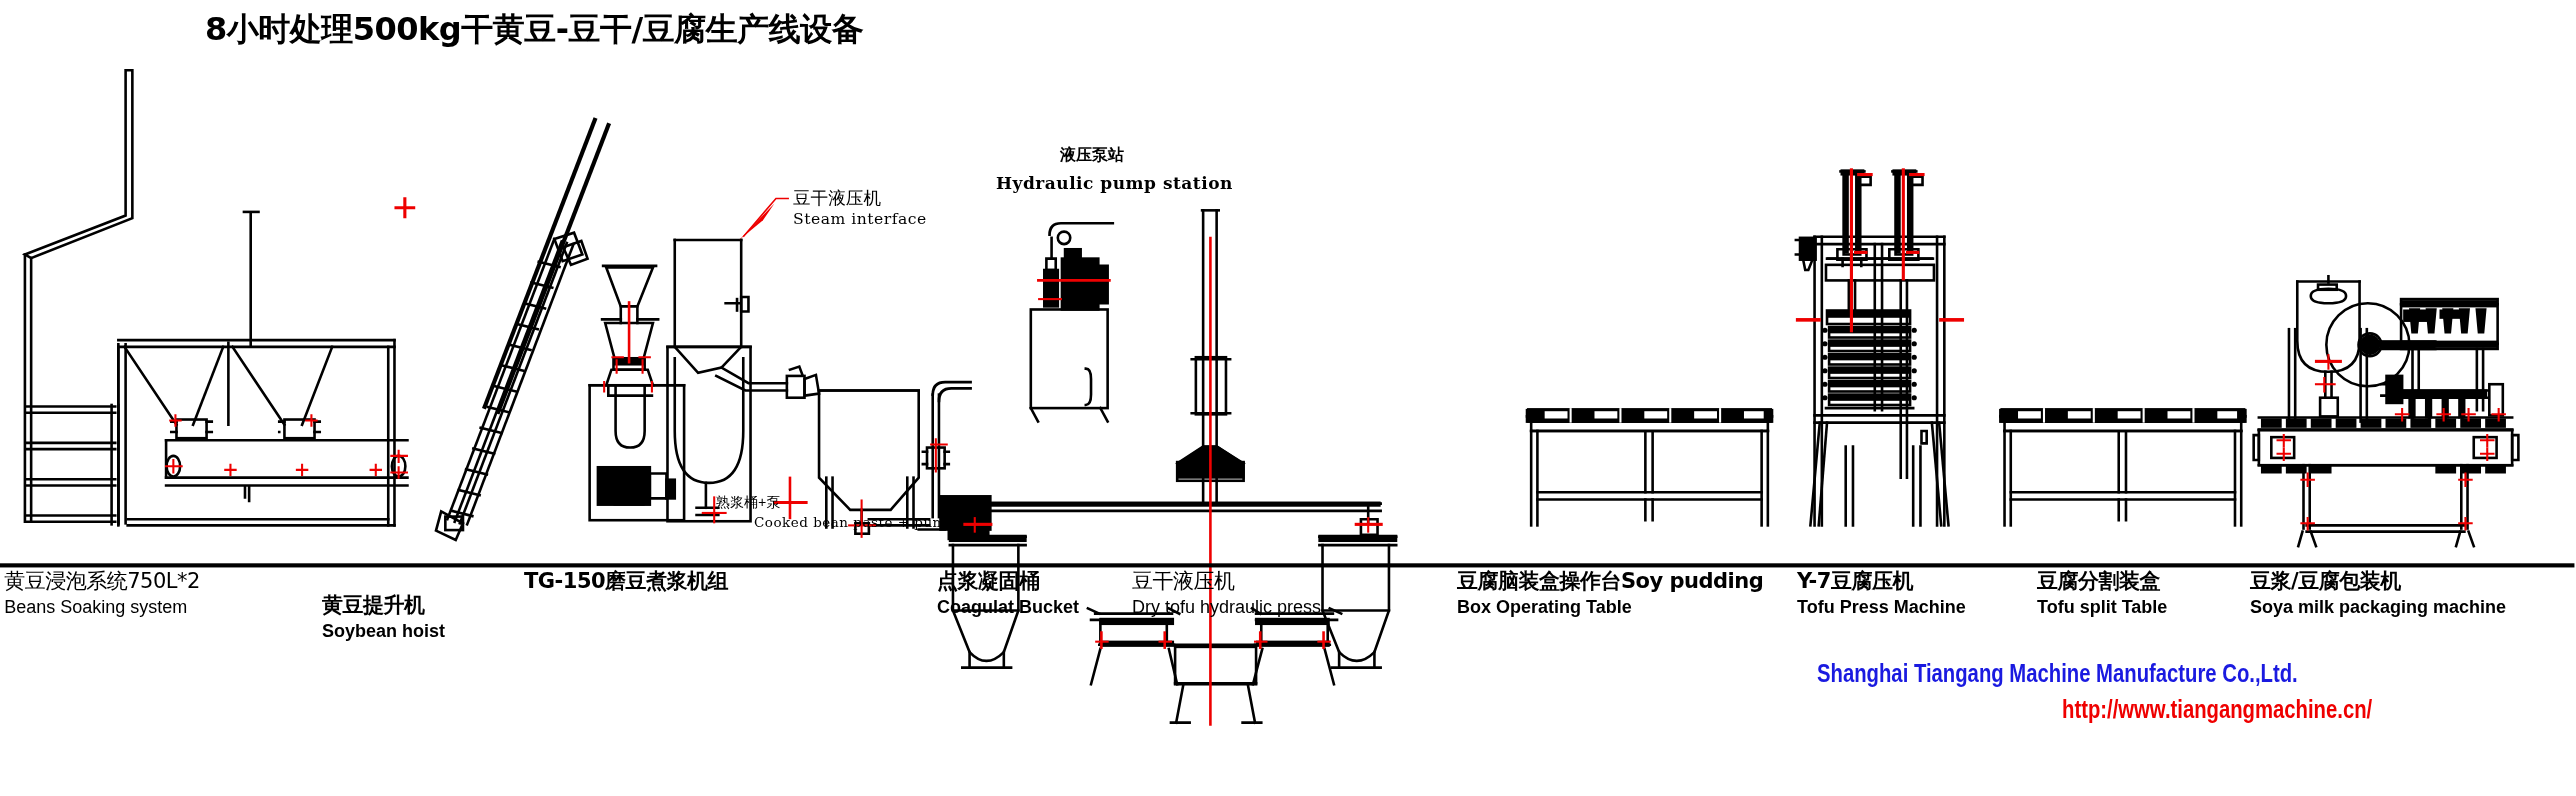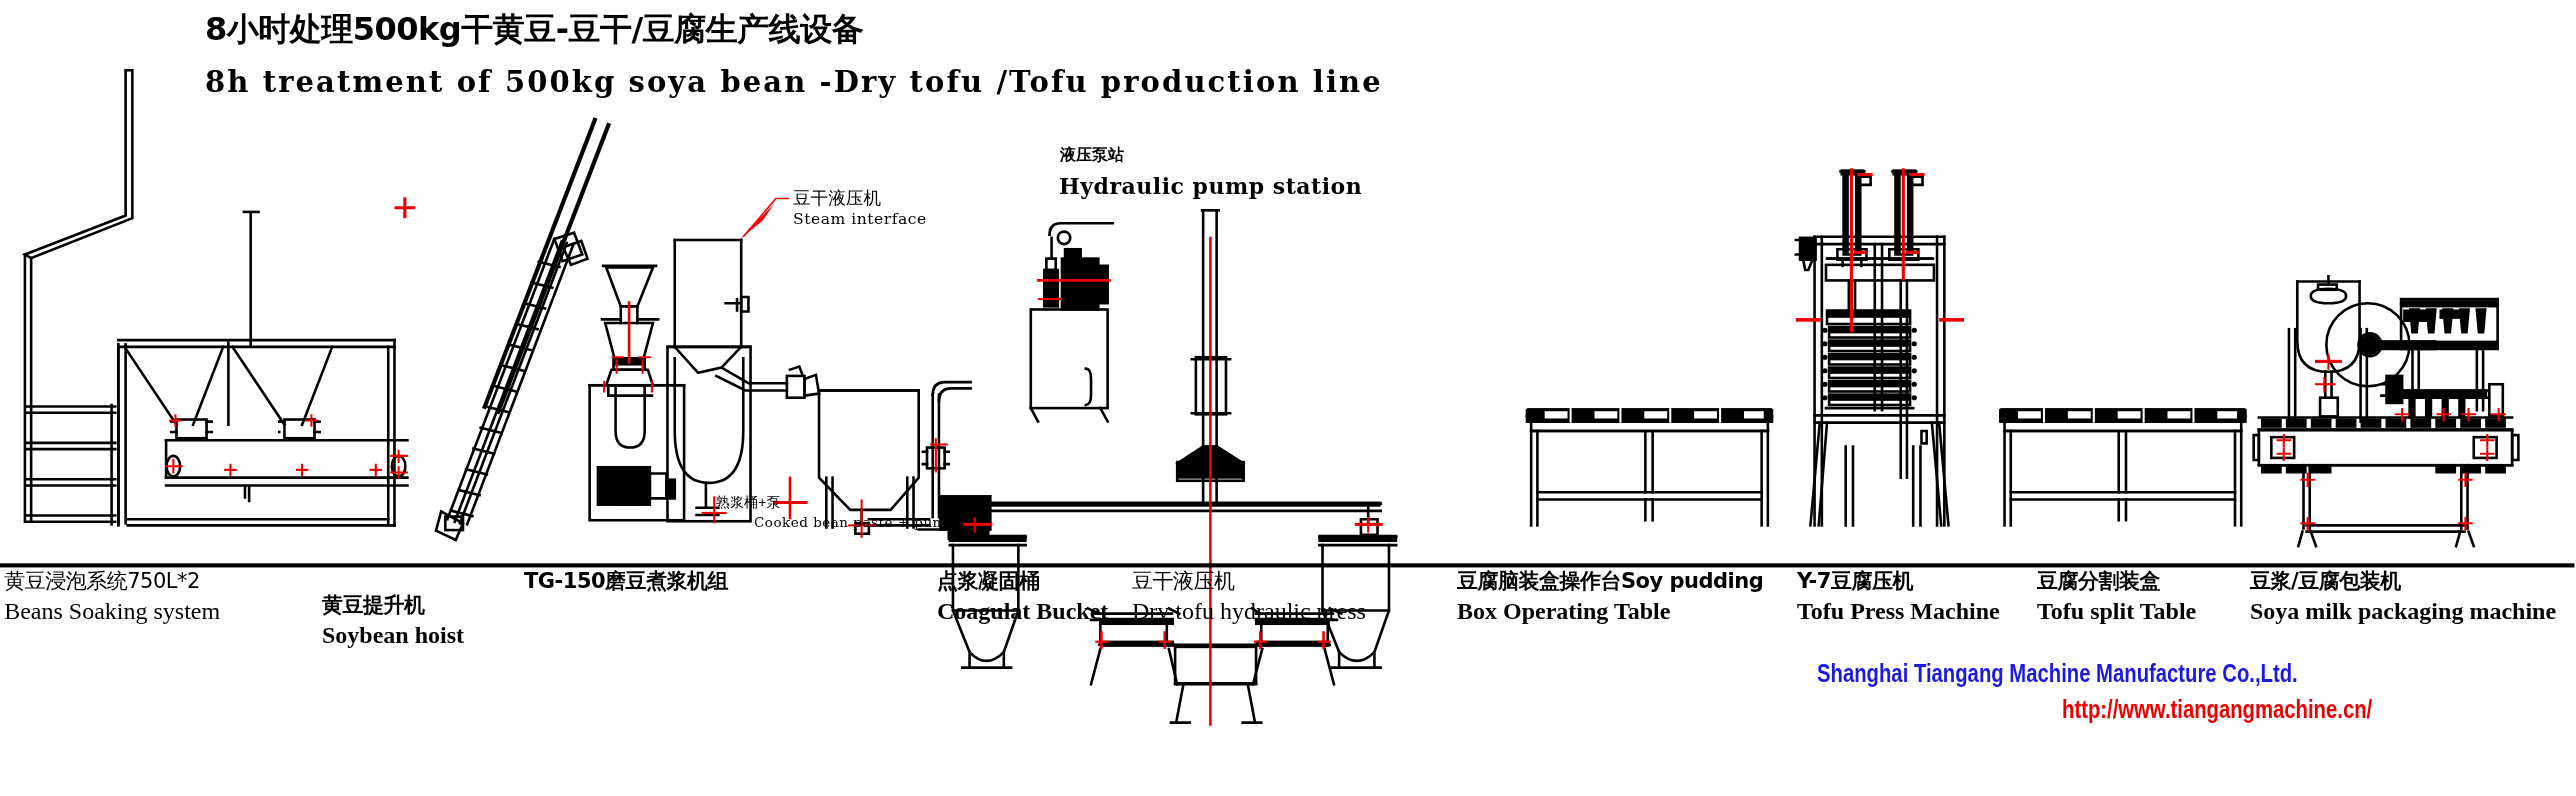--- a/index.html
+++ b/index.html
@@ -22,34 +22,34 @@
     font-family:"DejaVu Serif",serif;letter-spacing:2.1px;
   }
 
   .callout-cn{font-size:17.6px;font-family:"DejaVu Sans",sans-serif;font-weight:normal;}
   .callout-en{font-size:15.6px;font-family:"DejaVu Serif",serif;letter-spacing:0.5px;text-align:center;}
 
   #steam-cn{left:793px;top:186px;}
   #steam-en{left:793px;top:210px;}
 
   #pump-cn{left:1060px;top:145px;font-size:16px;font-weight:bold;font-family:"DejaVu Sans",sans-serif;}
-  #pump-en{left:1059px;top:173px;font-size:22px;font-weight:bold;font-family:"DejaVu Serif",serif;letter-spacing:0.5px;}
+  #pump-en{left:996px;top:173px;font-size:17px;font-weight:bold;font-family:"DejaVu Serif",serif;letter-spacing:0.5px;}
 
   #paste-cn{left:716px;top:494px;font-size:14px;font-family:Liberation Mono, monospace;}
   #paste-en{left:754px;top:514px;font-size:13.5px;font-family:"DejaVu Serif",serif;letter-spacing:0.5px;}
 
   
   .cap{position:absolute;white-space:nowrap;color:#000;}
   .cap .cn{
     display:block;font-size:21px;font-weight:bold;
     font-family:"DejaVu Sans",sans-serif;line-height:1.12;letter-spacing:-0.5px;
   }
   .cap .en{
-    display:block;font-size:24px;font-weight:bold;
-    font-family:Liberation Serif, serif;line-height:1.22;letter-spacing:0px;
+    display:block;font-size:18px;font-weight:bold;
+    font-family:Liberation Sans, sans-serif;line-height:1.22;letter-spacing:0px;
   }
   .cap.light .cn,.cap.light .en{font-weight:normal;}
   .cap .en{margin-top:3.1px;}
 
   
   #company{
     position:absolute;left:1817px;top:658px;white-space:nowrap;
     color:#1a1ae0;font-size:26px;font-weight:bold;
     font-family:"Liberation Sans",sans-serif;
     transform:scaleX(0.78);transform-origin:left top;
@@ -686,21 +686,20 @@
   <svg class="layer" viewBox="0 0 4963 1535">
     <path d="M1432 456 L1495 382 L1520 382" stroke="#ee0000" stroke-width="3" fill="none"></path>
     <path d="M1424 462 L1492 392 L1470 424 Z" fill="#ee0000" stroke="none"></path>
   </svg>
 
   <svg class="layer" viewBox="0 0 4963 1535">
     <rect x="0" y="1085" width="4960" height="8" fill="#000"></rect>
   </svg>
 
   <div class="txt" id="title-cn">8小时处理500kg干黄豆-豆干/豆腐生产线设备</div>
-  <div class="txt" id="title-en">8h treatment of 500kg soya bean -Dry tofu /Tofu production line</div>
 
   <div class="txt callout-cn" id="steam-cn">豆干液压机</div>
   <div class="txt callout-en" id="steam-en">Steam interface</div>
 
   <div class="txt" id="pump-cn">液压泵站</div>
   <div class="txt" id="pump-en">Hydraulic pump station</div>
 
   <div class="txt" id="paste-cn">熟浆桶+泵</div>
   <div class="txt" id="paste-en">Cooked bean paste + pump</div>
 

